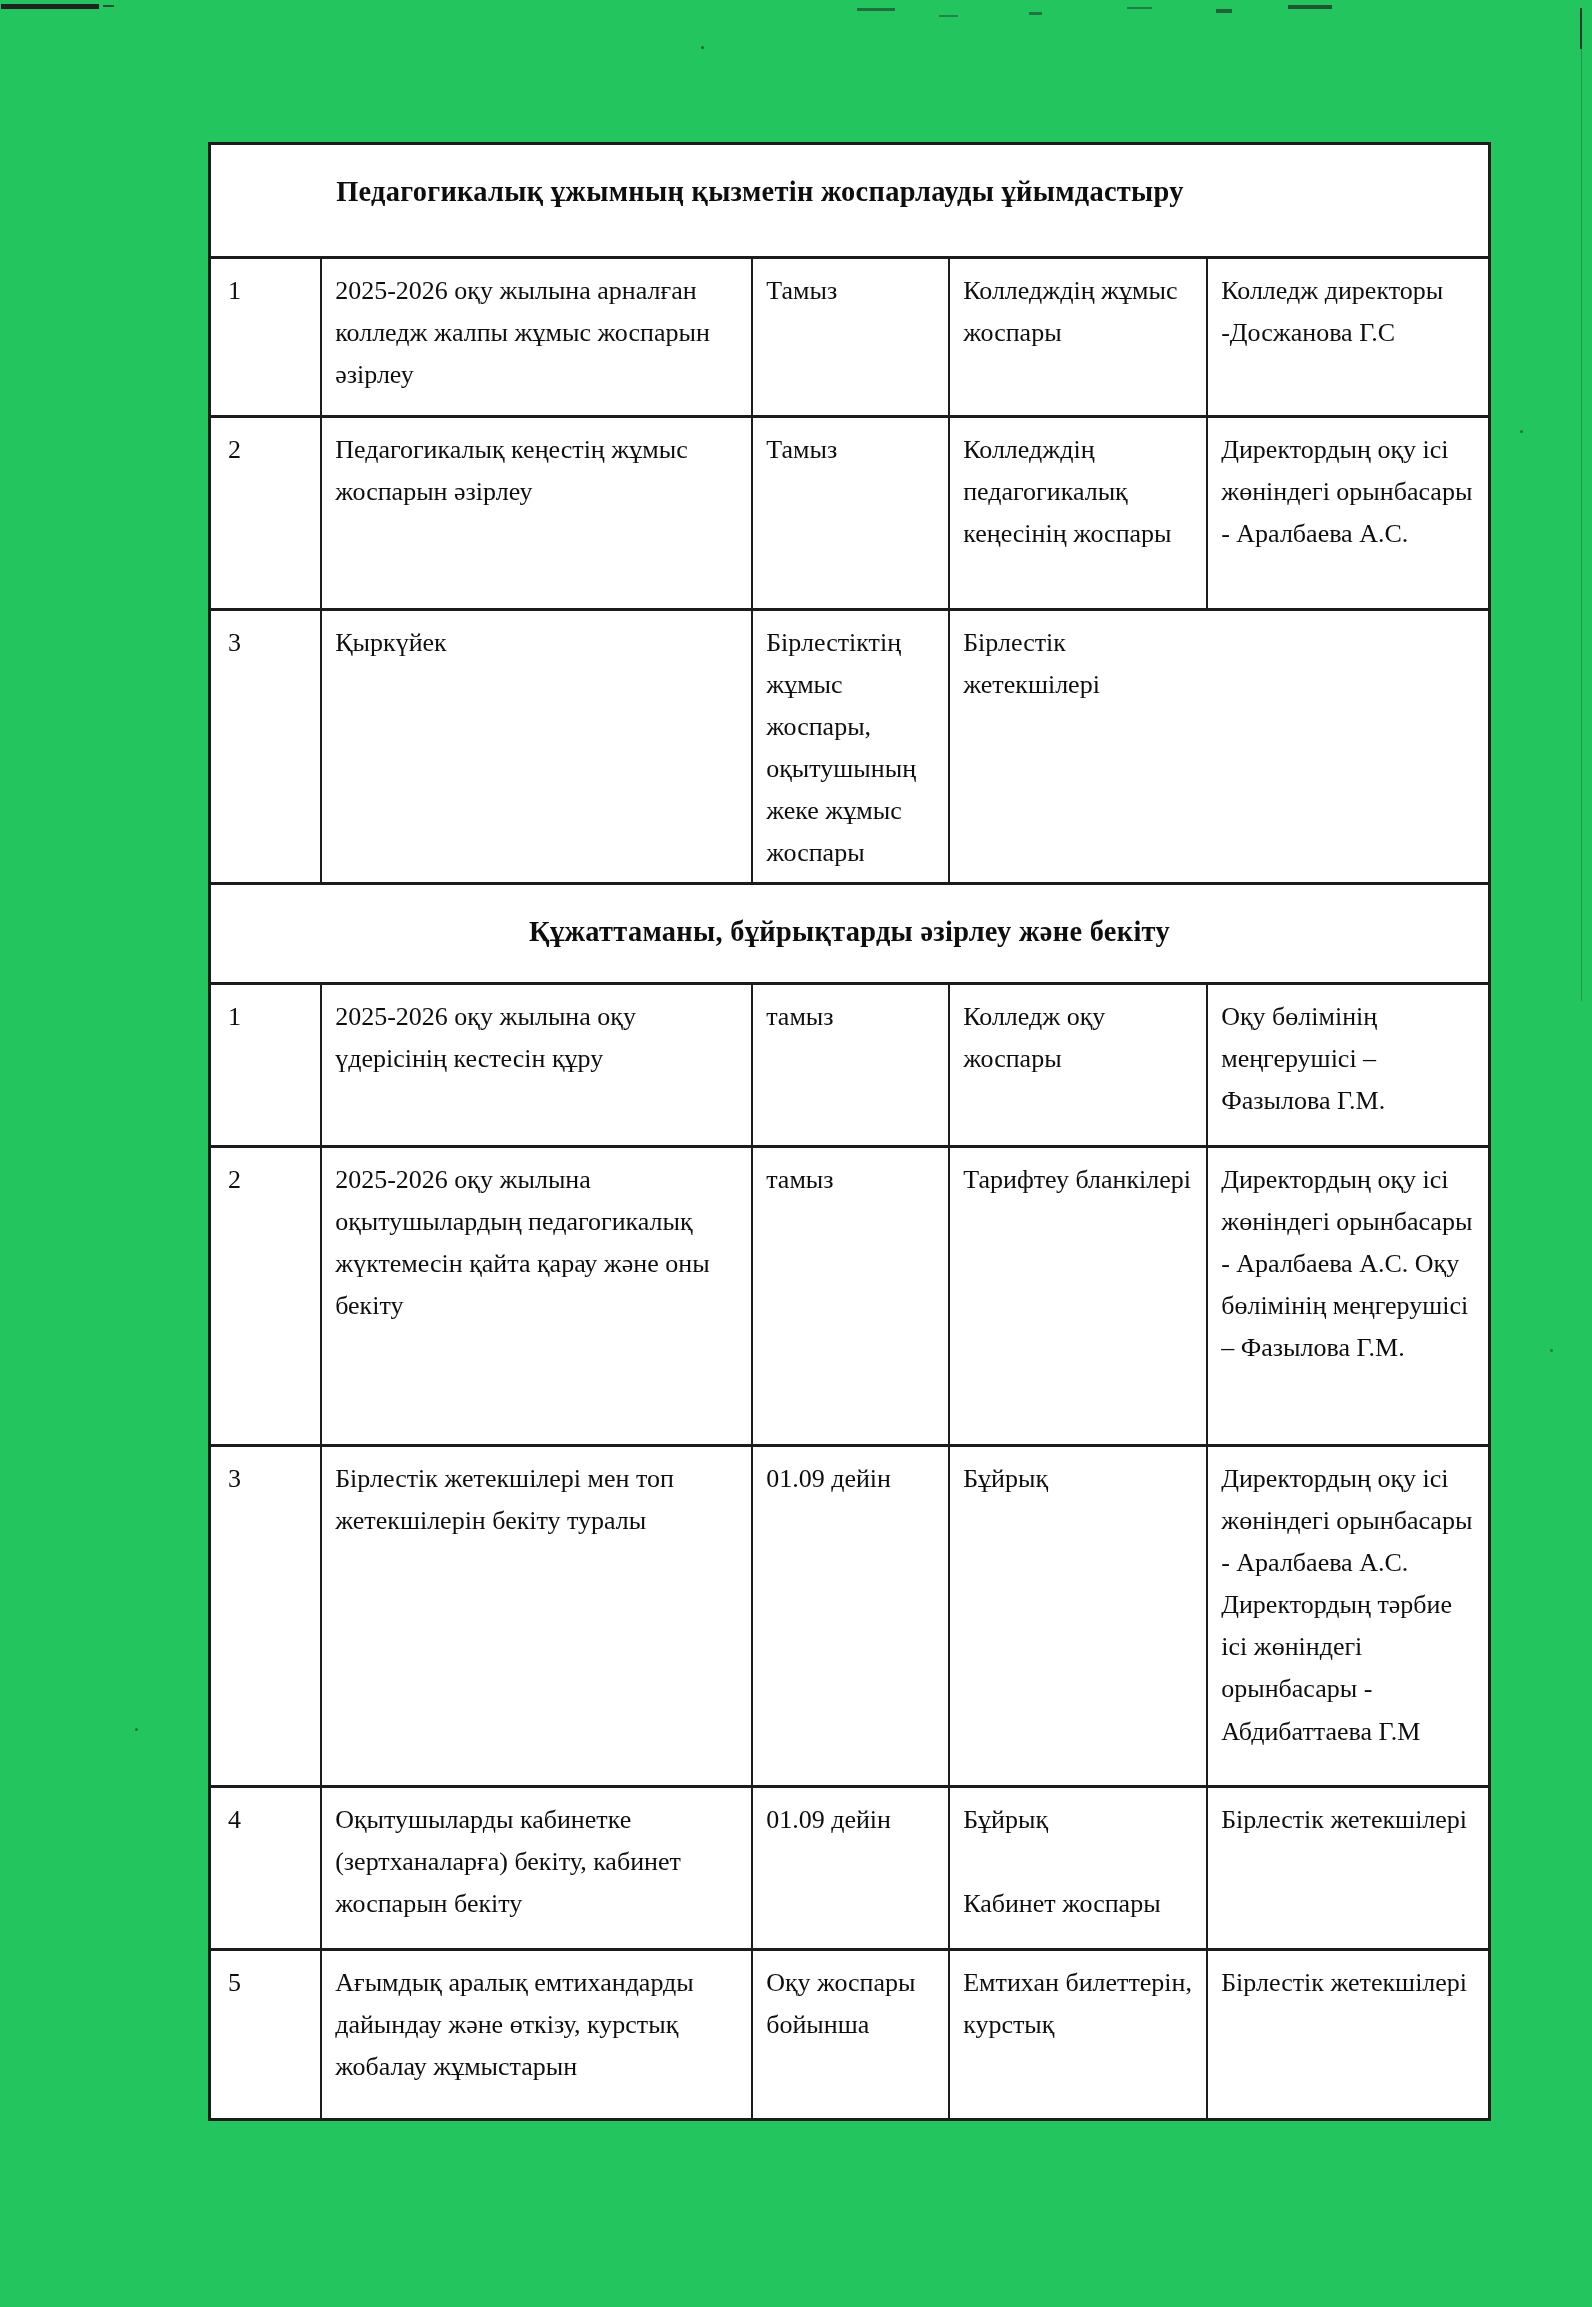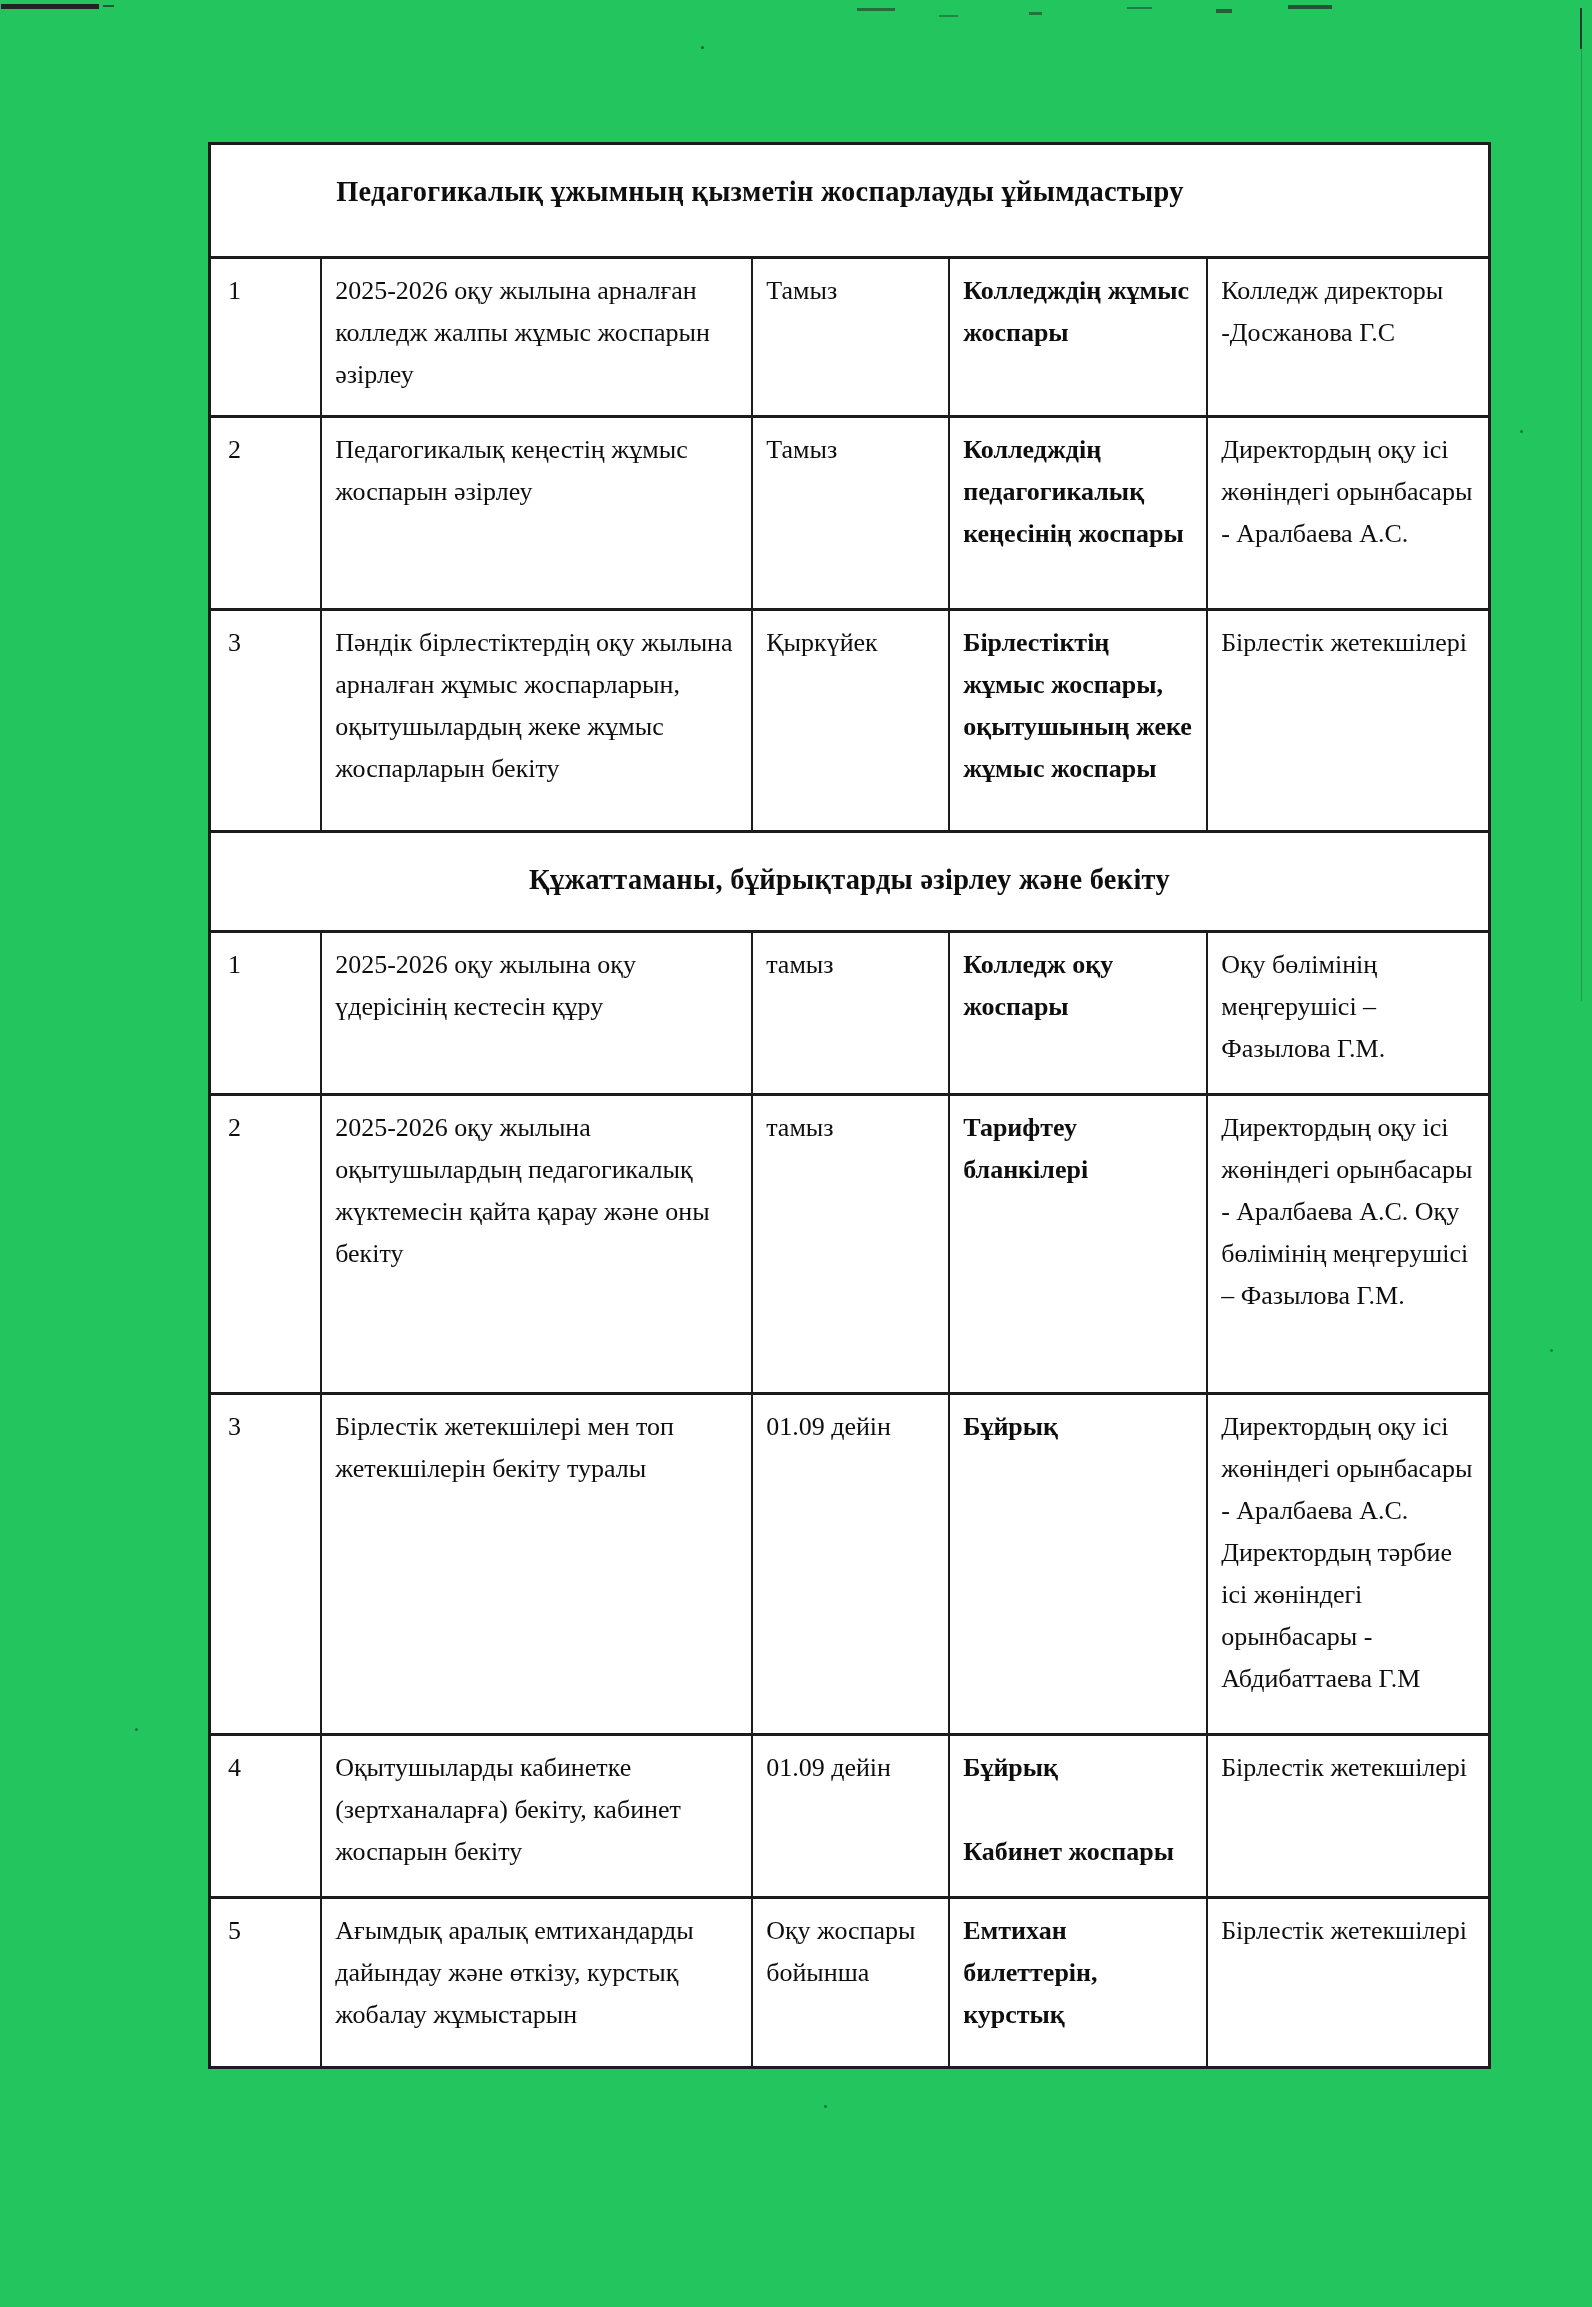--- a/index.html
+++ b/index.html
@@ -51,21 +51,21 @@
   section:last-of-type [data-rows] .row:last-child { border-bottom: none; }
 
   .cell {
     border-right: 2px solid #1c1c1c;
     padding: 10.6px 10.6px 8px 13.2px;
     font-size: 26px;
     line-height: 1.62;
   }
   .cell:last-child { border-right: none; }
   .c-num { padding-left: 17px; }
-  .c-output { white-space: pre-line; font-weight: bold; }
+  .c-output { white-space: pre-line; }
 </style>
 </head>
 <body>
 
 <div class="page" data-name="scanned-document-page">
 
   <div data-name="scan-artifacts">
     <div class="art" data-name="scan-noise-dash" style="left:1.3px;top:4px;width:98px;height:4.6px;"></div>
     <div class="art" data-name="scan-noise-dash" style="left:103px;top:4.6px;width:10.6px;height:2.6px;opacity:.7;"></div>
     <div class="art" data-name="scan-noise-dash" style="left:857px;top:8px;width:38px;height:2.6px;opacity:.55;"></div>
@@ -101,21 +101,20 @@
           </div>
           <div class="row" data-name="table-row" style="min-height: 193px;">
             <div class="cell c-num" data-name="row-number-cell">2</div>
             <div class="cell c-task" data-name="task-cell">Педагогикалық кеңестің жұмыс жоспарын әзірлеу</div>
             <div class="cell c-term" data-name="term-cell">Тамыз</div>
             <div class="cell c-output" data-name="output-document-cell">Колледждің педагогикалық кеңесінің жоспары</div>
             <div class="cell c-responsible" data-name="responsible-cell">Директордың оқу ісі жөніндегі орынбасары - Аралбаева А.С.</div>
           </div>
           <div class="row" data-name="table-row" style="min-height: 222px;">
             <div class="cell c-num" data-name="row-number-cell">3</div>
-            <div class="cell c-task" data-name="task-cell">Пәндік бірлестіктердің оқу жылына арналған жұмыс жоспарларын, оқытушылардың жеке жұмыс жоспарларын бекіту</div>
             <div class="cell c-term" data-name="term-cell">Қыркүйек</div>
             <div class="cell c-output" data-name="output-document-cell">Бірлестіктің жұмыс жоспары, оқытушының жеке жұмыс жоспары</div>
             <div class="cell c-responsible" data-name="responsible-cell">Бірлестік жетекшілері</div>
           </div>
         </div>
     </section>
 
     <section data-name="section-docs">
       <div class="section-title-row" data-name="section-header-row">
         <div class="section-title" data-name="section-title">Құжаттаманы, бұйрықтарды әзірлеу және бекіту</div>

